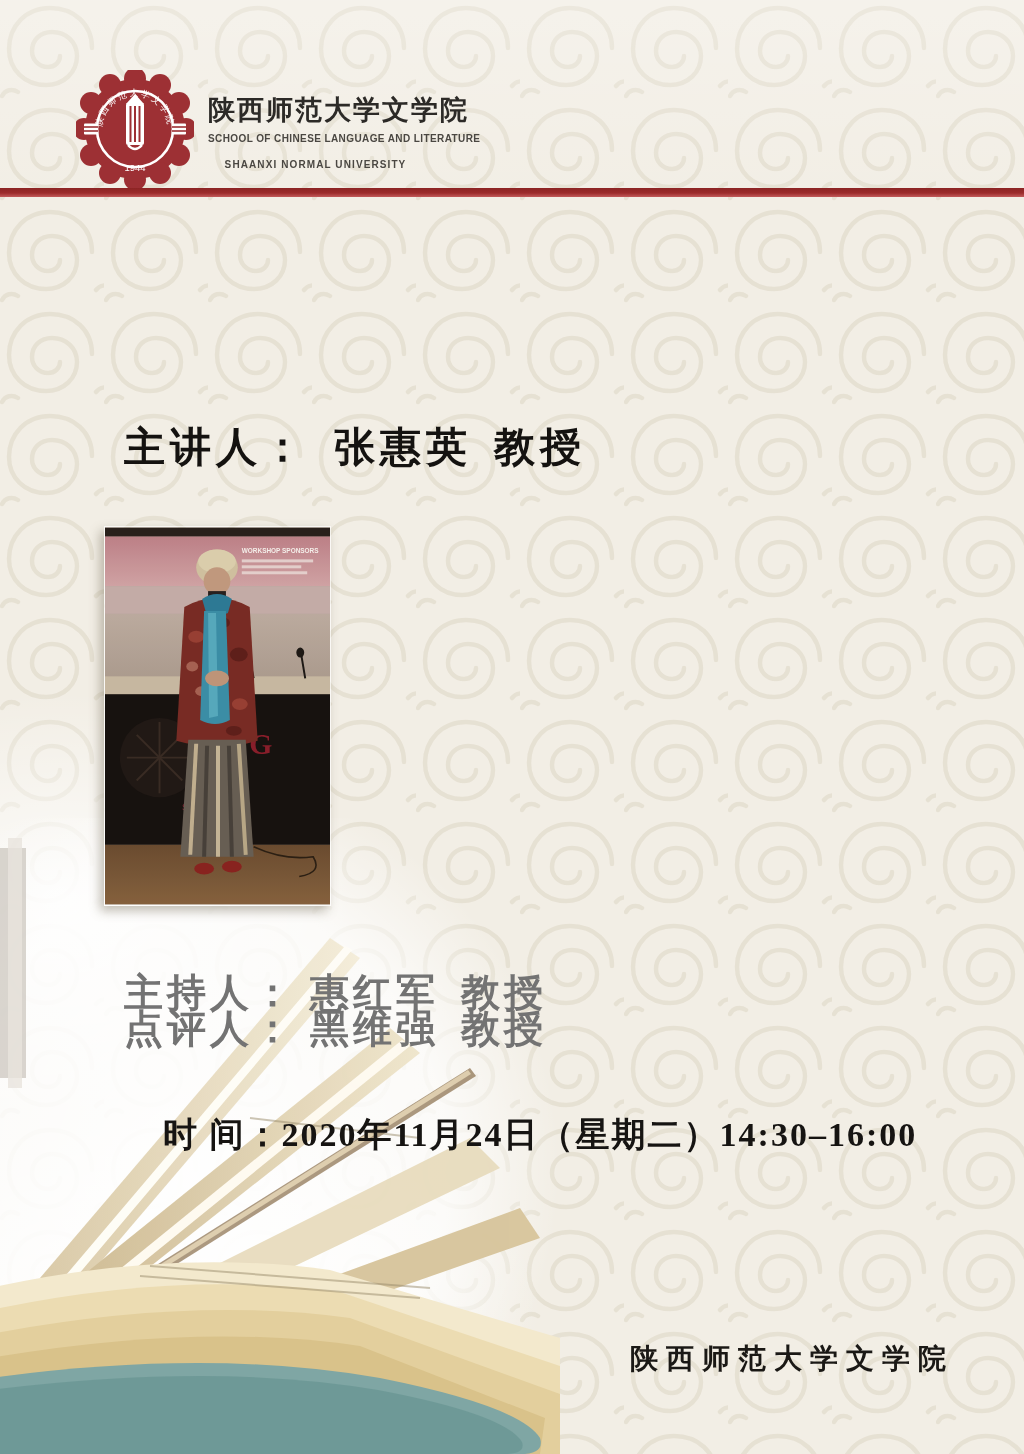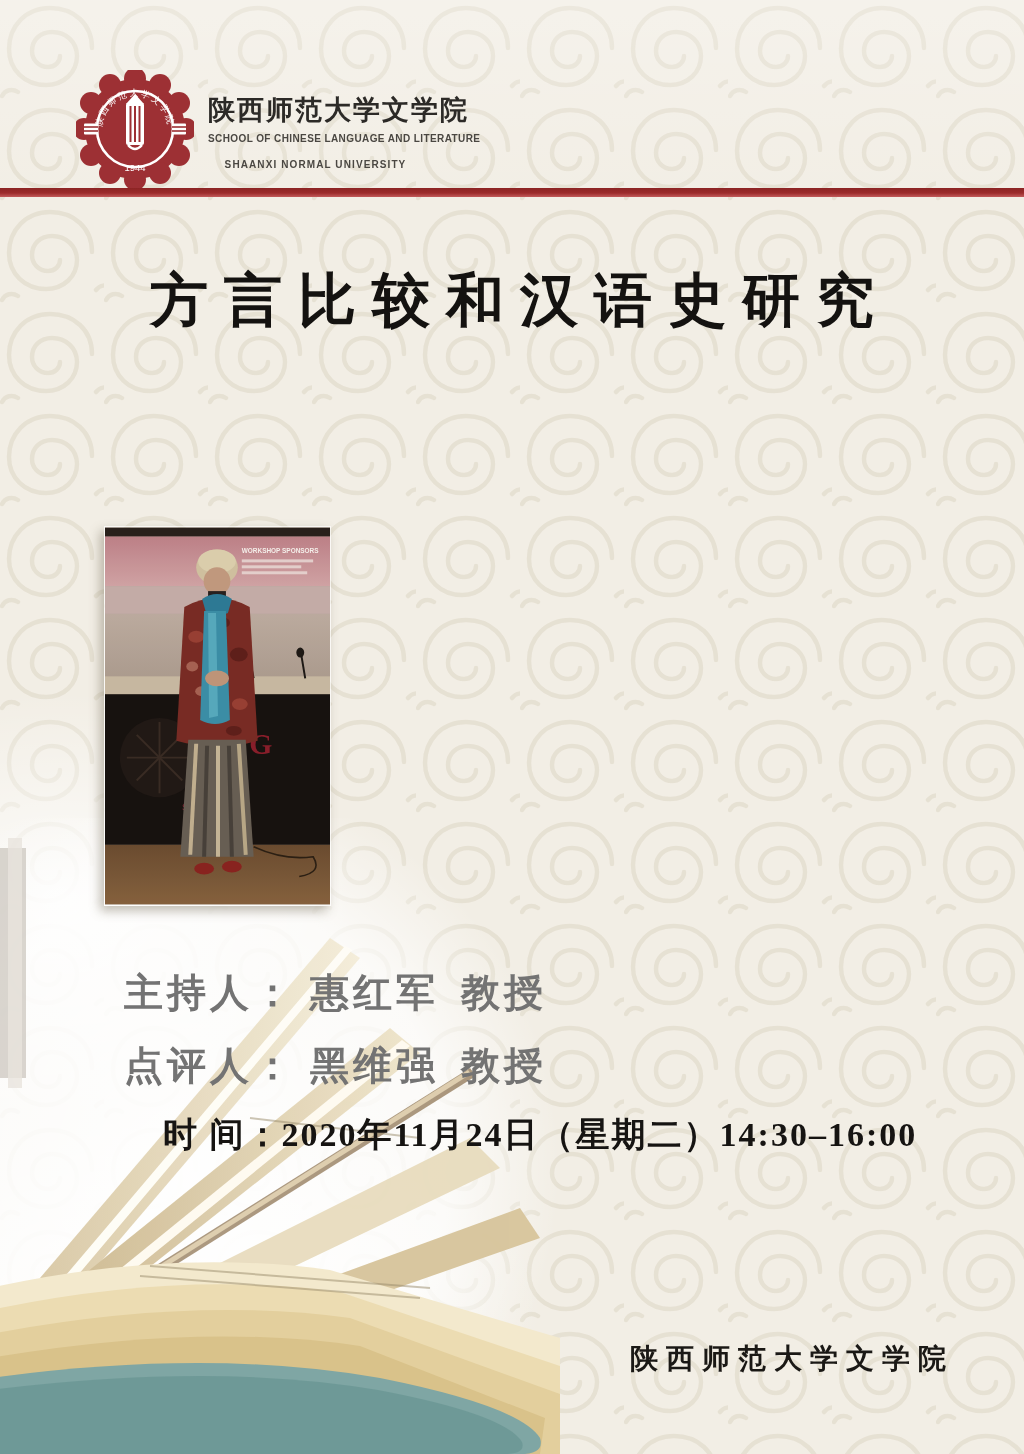--- a/index.html
+++ b/index.html
@@ -80,21 +80,21 @@
     text-indent:2em;
   }
 
   
   .host-line, .commentator-line {
     position:absolute; left:124px;
     font-size:39px; font-weight:bold; color:#737373; letter-spacing:4px;
     white-space:nowrap;
   }
   .host-line { top:966px; }
-  .commentator-line { top:1039px;text-align:right; }
+  .commentator-line { top:1002px;text-align:right; }
   .host-line .name, .commentator-line .name { margin-left:14px; }
   .host-line .prof, .commentator-line .prof { margin-left:22px; }
 
   
   .time-line, .venue-line {
     position:absolute; left:144px;
     font-size:34px; font-weight:bold; color:#161412; letter-spacing:2px;
     white-space:nowrap;
     margin-left:19px;
   }
@@ -239,22 +239,24 @@
 
   <div class="org-block">
     <div class="org-cn">陕西师范大学文学院</div>
     <div class="org-en">SCHOOL OF CHINESE LANGUAGE AND LITERATURE</div>
     <div class="org-en org-en2">SHAANXI NORMAL UNIVERSITY</div>
   </div>
 
 
   <div class="divider"></div>
 
-  <div class="main-title">方言比较和汉语史研究</div>
-
+
+  <div class="speaker-line">
+    <span>主讲人：</span><span class="name">张惠英</span><span class="prof">教授</span>
+  </div>
 
   <svg class="photo" viewBox="0 0 227 380" xmlns="http://www.w3.org/2000/svg">
     <defs>
       <linearGradient id="pinkband" x1="0" y1="0" x2="0" y2="1">
         <stop offset="0%" stop-color="#c5868d"></stop>
           <stop offset="100%" stop-color="#d8aaab"></stop>
       </linearGradient>
       <linearGradient id="wall" x1="0" y1="0" x2="0" y2="1">
         <stop offset="0%" stop-color="#c3b2a6"></stop>
           <stop offset="100%" stop-color="#b0a091"></stop>

